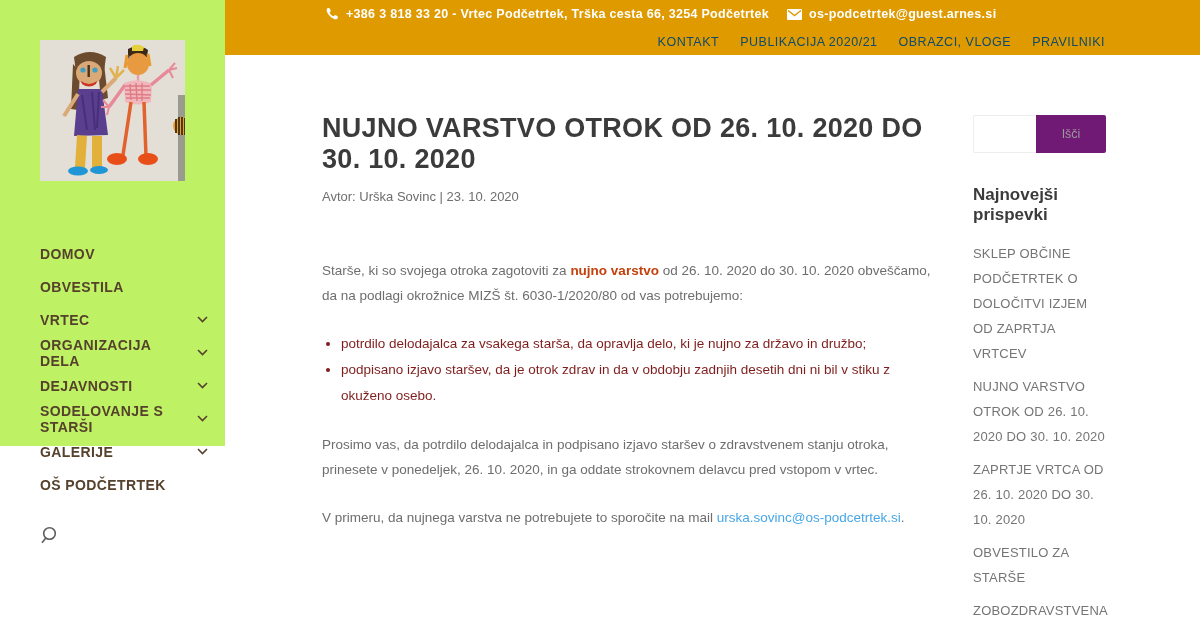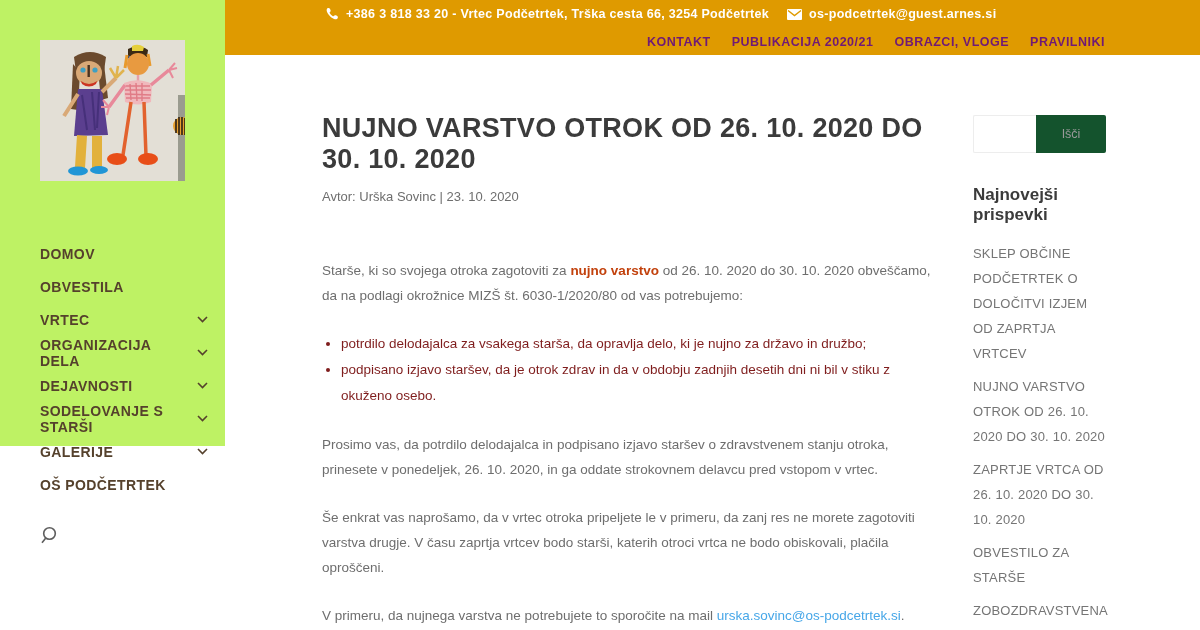--- a/index.html
+++ b/index.html
@@ -46,21 +46,21 @@
   }
   .topbar-row1 .icon { margin-right:7px; display:flex; }
   .topbar-contact { display:flex; align-items:center; }
   .topbar-email { display:flex; align-items:center; margin-left:18px; }
   .topbar-row1 a { color:#fff; text-decoration:none; }
   .topbar-menu {
     height:27px; display:flex; justify-content:flex-end; align-items:center;
     padding-right:95px;
   }
   .topbar-menu a {
-    color:#701a75; text-decoration:none; font-size:12.5px; font-weight:bold;
+    color:#0c4a6e; text-decoration:none; font-size:12.5px; font-weight:normal;
     letter-spacing:.5px; margin-left:21px; cursor:pointer;
   }
 
   
   .content {
     flex:1; background:#fff;
     display:flex; gap:34px;
     padding:58px 94px 0 97px;
   }
   article { width:617px; min-width:617px; }
@@ -77,21 +77,21 @@
   .mail-link { color:#47a7e8; text-decoration:none; cursor:pointer; }
 
   
   .right-sidebar { width:133px; min-width:133px; }
   .search-form { display:flex; margin:2px 0 32px; height:38px; }
   .search-input {
     width:63px; height:38px; border:1px solid #ededed; border-right:none;
     border-radius:2px 0 0 2px; padding:0 6px; font-size:13px; outline:none;
   }
   .search-button {
-    width:70px; height:38px; border:none; background:#14532d;
+    width:70px; height:38px; border:none; background:#701a75;
     color:#9a9a9a; font-size:12.5px; border-radius:0 2px 2px 0; cursor:pointer;
     font-family:"Liberation Sans", sans-serif;
   }
   .recent-heading { margin:0 0 16px; font-size:17px; color:#3b3b3b; font-weight:bold; }
   .recent-posts { list-style:none; margin:0; padding:0; }
   .recent-posts li { margin-bottom:8px; }
   .recent-posts a {
     font-size:13px; line-height:25px; color:#757575;
     text-decoration:none; letter-spacing:.2px; cursor:pointer;
   }
@@ -247,21 +247,20 @@
       <div class="article-meta"><span>Avtor: </span><a>Urška Sovinc</a><span> | </span><span>23. 10. 2020</span></div>
 
       <p><span>Starše, ki so svojega otroka zagotoviti za </span><strong>nujno varstvo</strong><span>  od 26. 10. 2020 do 30. 10. 2020 obveščamo, da na podlagi okrožnice MIZŠ št. 6030-1/2020/80 od vas potrebujemo:</span></p>
 
       <ul>
         <li><span>potrdilo delodajalca za vsakega starša, da opravlja delo, ki je nujno za državo in družbo;</span></li>
         <li><span>podpisano izjavo staršev, da je otrok zdrav in da v obdobju zadnjih desetih dni ni bil v stiku z okuženo osebo.</span></li>
       </ul>
 
       <p>Prosimo vas, da potrdilo delodajalca in podpisano izjavo staršev o zdravstvenem stanju otroka, prinesete v ponedeljek, 26. 10. 2020, in ga oddate strokovnem delavcu pred vstopom v vrtec.</p>
-      <p>Še enkrat vas naprošamo, da v vrtec otroka pripeljete le v primeru, da zanj res ne morete zagotoviti varstva drugje. V času zaprtja vrtcev bodo starši, katerih otroci vrtca ne bodo obiskovali, plačila oproščeni.</p>
 
       <p><span>V primeru, da nujnega varstva ne potrebujete to sporočite na mail </span><a class="mail-link">urska.sovinc@os-podcetrtek.si</a><span>.</span></p>
 
     </article>
 
     <aside class="right-sidebar">
       <form class="search-form">
         <input class="search-input" type="text" value="" style="">
         <button class="search-button" type="submit">Išči</button>
       </form>

